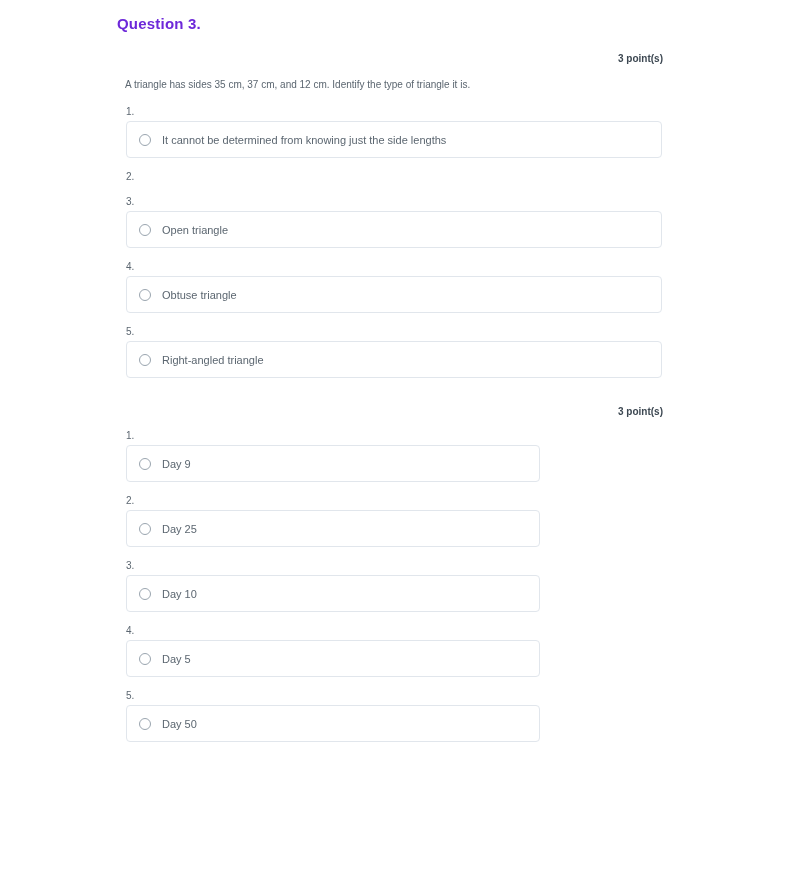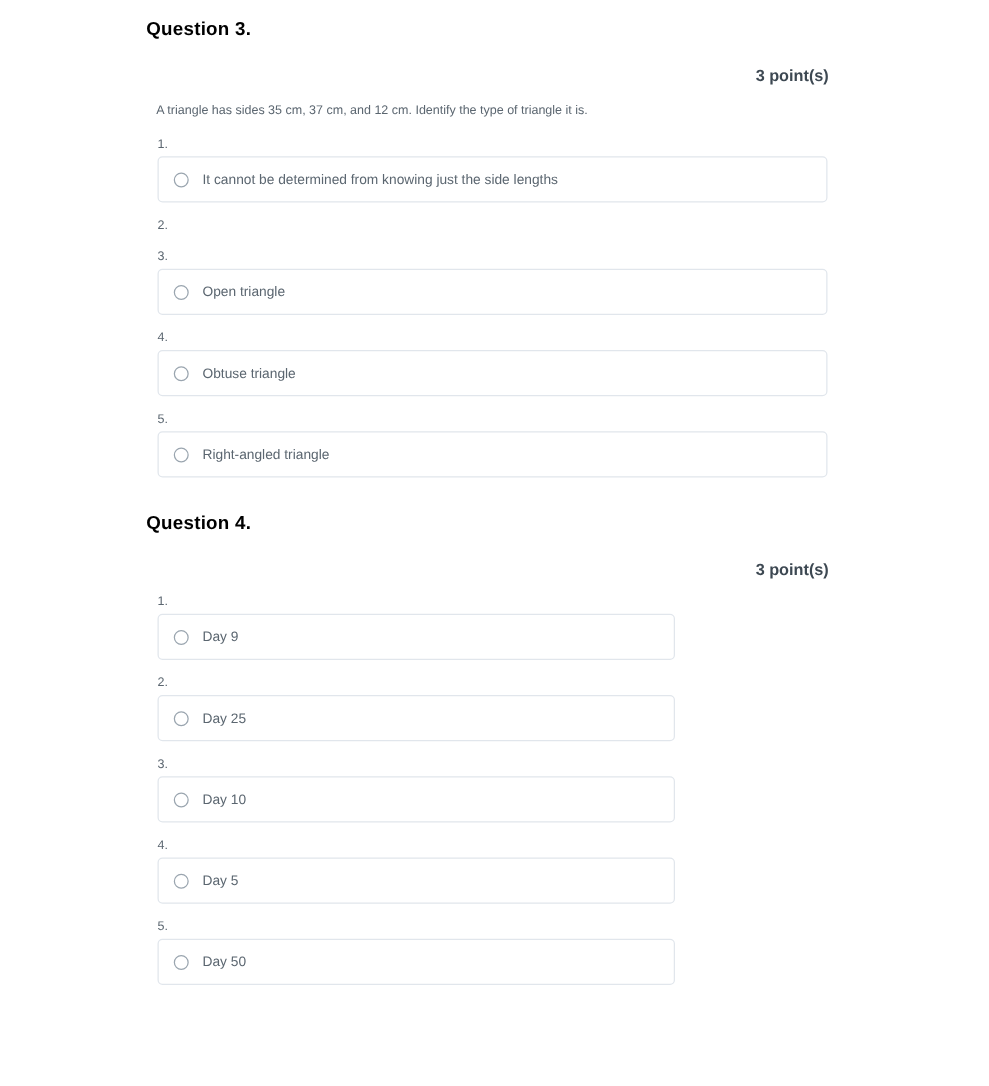--- a/index.html
+++ b/index.html
@@ -19,27 +19,27 @@
   .question {
     width: 546px;
   }
   .question.second {
     margin-top: 28px;
   }
   .q-title {
     margin: 0;
     font-size: 15px;
     font-weight: bold;
-    color: #000000;
+    color: #6d28d9;
     letter-spacing: 0.2px;
   }
   .points {
     margin-top: 21px;
     text-align: right;
-    font-size: 13px;
+    font-size: 10px;
     font-weight: bold;
     color: #3d4852;
   }
   .q-text {
     margin: 12px 0 0 8px;
     max-width: 524px;
     font-size: 10px;
     line-height: 17px;
     color: #5b6670;
   }
@@ -129,21 +129,20 @@
         <div class="opt-box">
           <span class="radio"></span>
           <span class="opt-label">Right-angled triangle</span>
         </div>
       </div>
 
     </div>
   </section>
 
   <section class="question second">
-    <h2 class="q-title">Question 4.</h2>
     <div class="points">3 point(s)</div>
     <div class="options">
 
       <div class="option">
         <div class="opt-num">1.</div>
         <div class="opt-box">
           <span class="radio"></span>
           <span class="opt-label">Day 9</span>
         </div>
       </div>

